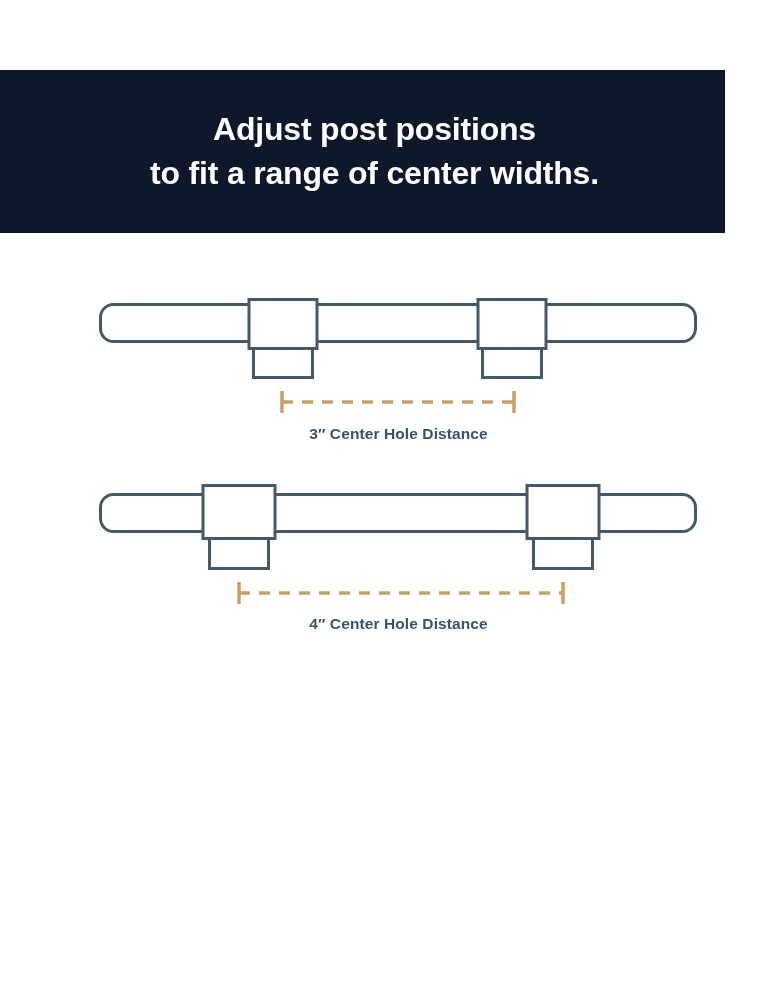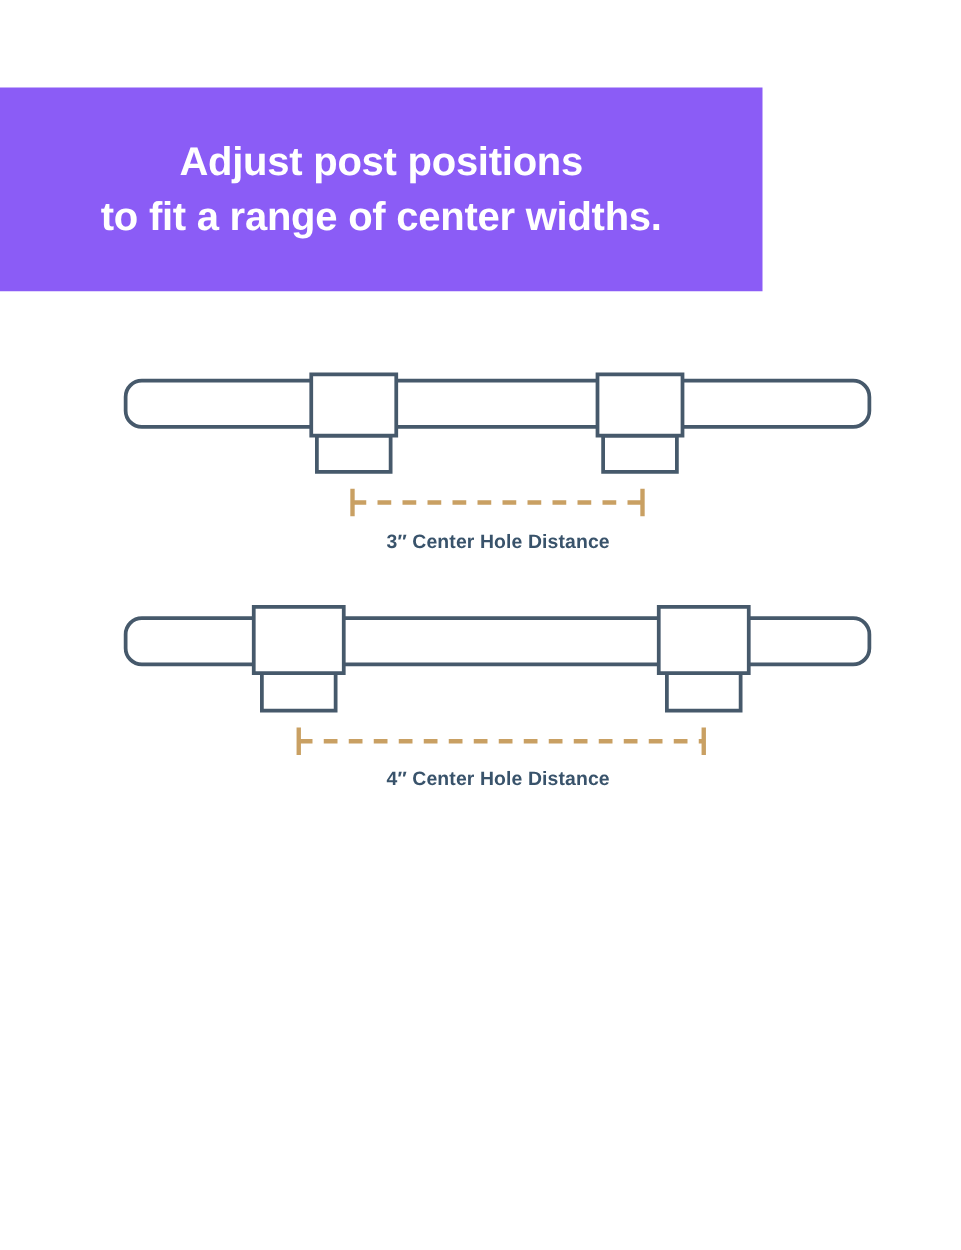--- a/index.html
+++ b/index.html
@@ -14,26 +14,27 @@
     overflow: hidden;
     font-family: "Liberation Sans", sans-serif;
     -webkit-font-smoothing: antialiased;
   }
 
   
   #header-banner {
     position: absolute;
     left: 0;
     top: 70px;
-    width: 610px;
+    width: 701px;
     height: 163px;
-    background: #8b5cf6;
+    background: #0f172a;
     display: flex;
     align-items: center;
     justify-content: center;
+    padding-left: 24px;
   }
   #header-title {
     color: #ffffff;
     font-size: 32px;
     font-weight: bold;
     line-height: 1.35;
     text-align: center;
     letter-spacing: -0.2px;
     white-space: pre-line;
   }

